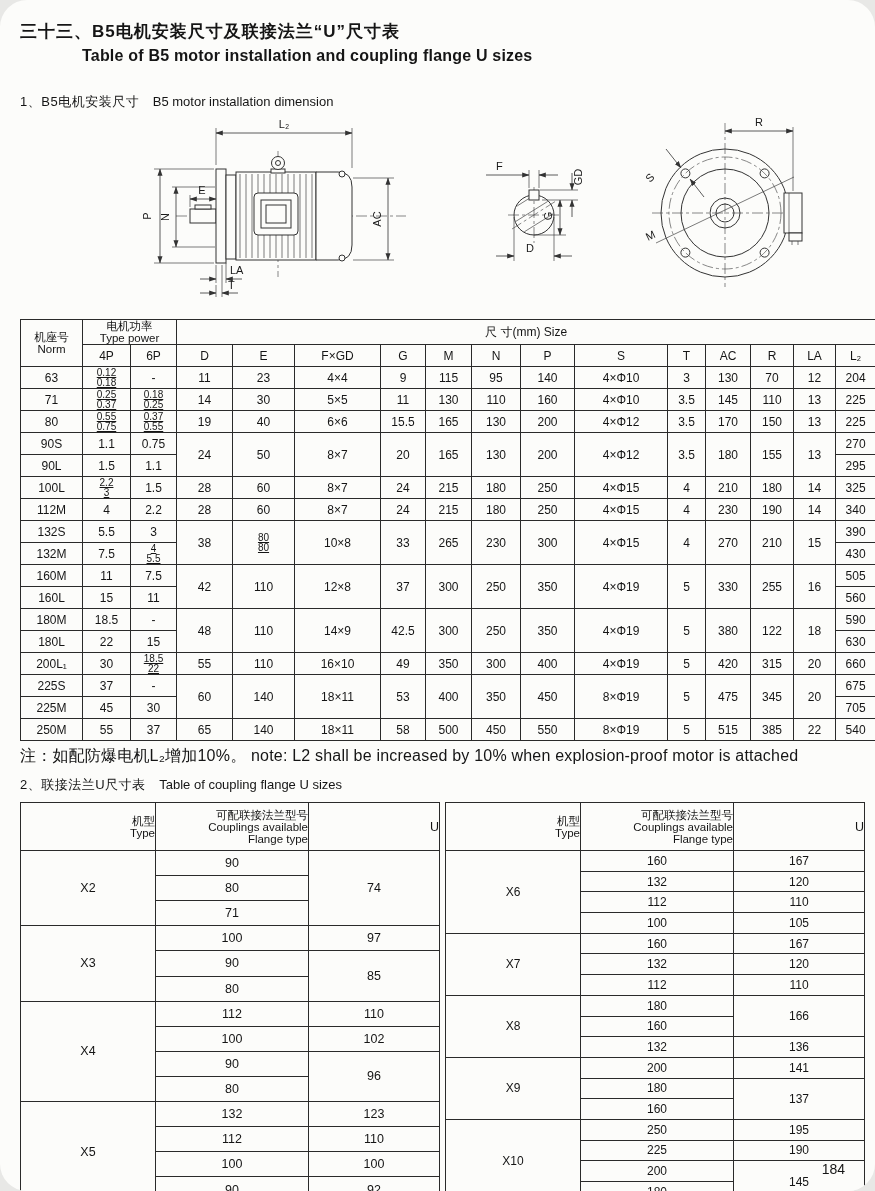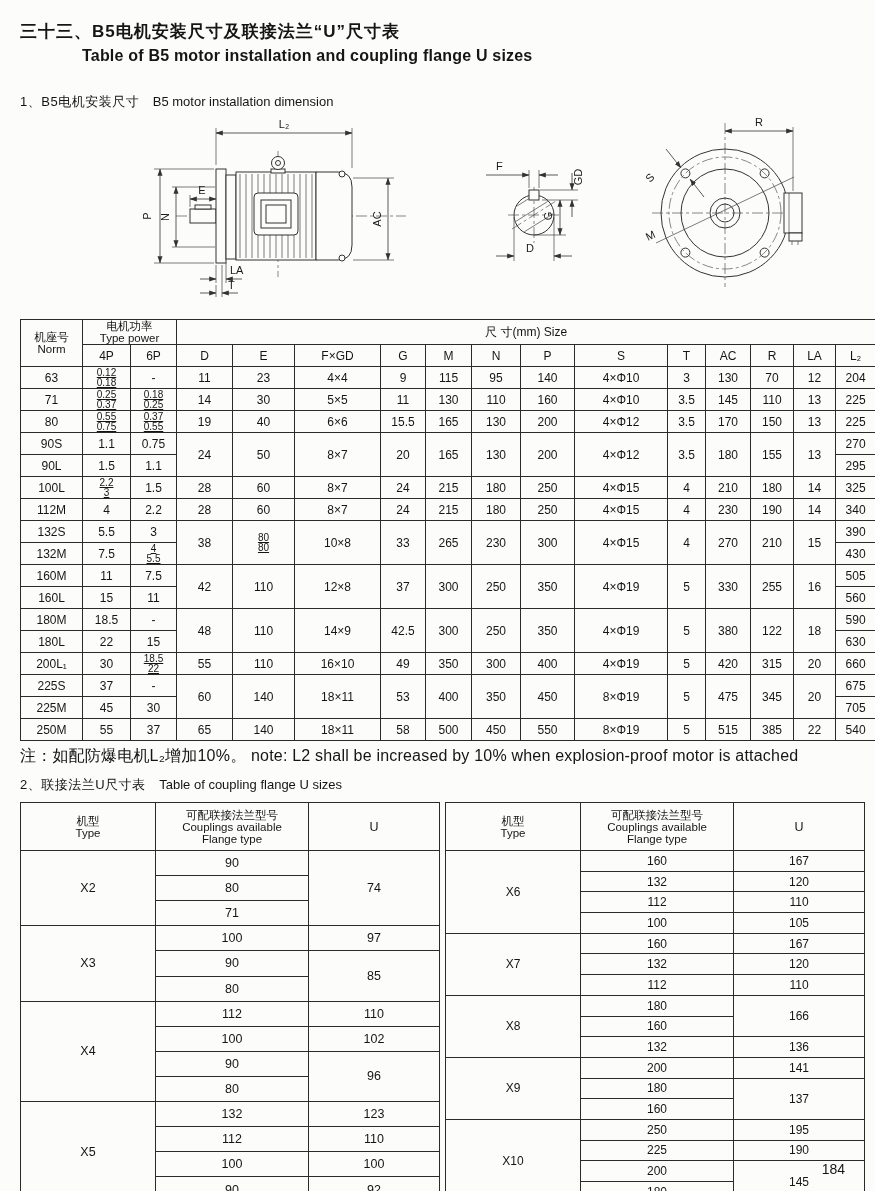--- a/index.html
+++ b/index.html
@@ -1,17 +1,17 @@
 <!DOCTYPE html>
 <html><head>
 <meta charset="utf-8">
 <style>
   html,body{margin:0;padding:0;background:#e8e8e6;}
   body{width:875px;height:1191px;position:relative;font-family:"Liberation Sans","DejaVu Sans",sans-serif;color:#151515;}
-  .page{position:absolute;inset:0;background:#fcfcfa;box-sizing:border-box;padding:20px 19px 0 20px;overflow:hidden;}
+  .page{position:absolute;inset:0;background:#fcfcfa;box-sizing:border-box;padding:20px 19px 0 20px;overflow:hidden;border-radius:27px;}
   .title-zh{font-size:17px;font-weight:bold;letter-spacing:1px;}
   .title-en{font-size:16px;font-weight:bold;margin:4px 0 0 62px;letter-spacing:.2px;}
   .sec{font-size:13px;margin-top:28px;}
   .sec .zh{letter-spacing:.5px;}
   .sec .en{margin-left:10px;}
   .diagrams{position:relative;height:200px;margin-top:2px;}
   .diagrams svg{position:absolute;overflow:visible;}
   svg .ln{stroke:#333;stroke-width:1;fill:none;}
   svg .th{stroke:#444;stroke-width:.7;fill:none;}
   svg .wf{fill:#fcfcfa;stroke:#333;stroke-width:1;}
@@ -23,21 +23,21 @@
   .main th,.main td{border:1px solid #2a2a2a;text-align:center;vertical-align:middle;padding:0;font-weight:normal;}
   .main thead tr:first-child th{height:24px;font-size:12px;line-height:1.08;}
   .main thead tr:last-child th{height:21px;font-size:12px;}
   .main td{height:21px;font-size:12px;}
   .stk{display:block;font-size:10px;line-height:10px;text-decoration:underline;}
   .hl{display:block;font-size:11.5px;line-height:12px;}
   .note{font-size:16px;margin-top:5px;letter-spacing:.2px;}
   .cwrap{display:flex;gap:5px;margin-top:8px;}
   .ct{width:416px;border:1.5px solid #222;}
   .ct th,.ct td{border:1px solid #2a2a2a;text-align:center;vertical-align:middle;padding:0;font-weight:normal;}
-  .ct th{height:47px;font-size:12.5px;}
+  .ct th{height:47px;font-size:12.5px;text-align:right;}
   .ct-left td{height:24px;font-size:12.5px;}
   .ct-right td{height:19.7px;font-size:12px;}
   .pageno{position:absolute;right:30px;bottom:14px;font-size:14px;}
 </style>
 </head>
 <body>
 
 <div class="page">
 
   <div class="title-zh">三十三、B5电机安装尺寸及联接法兰“U”尺寸表</div>

